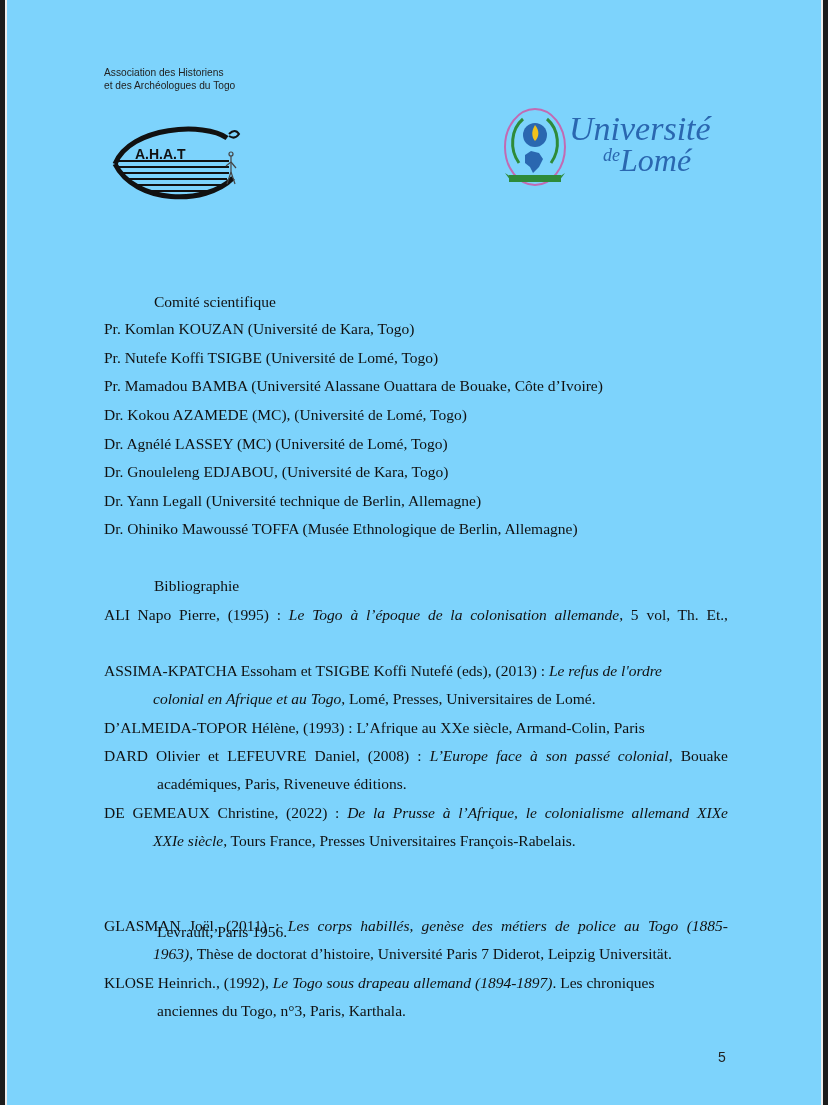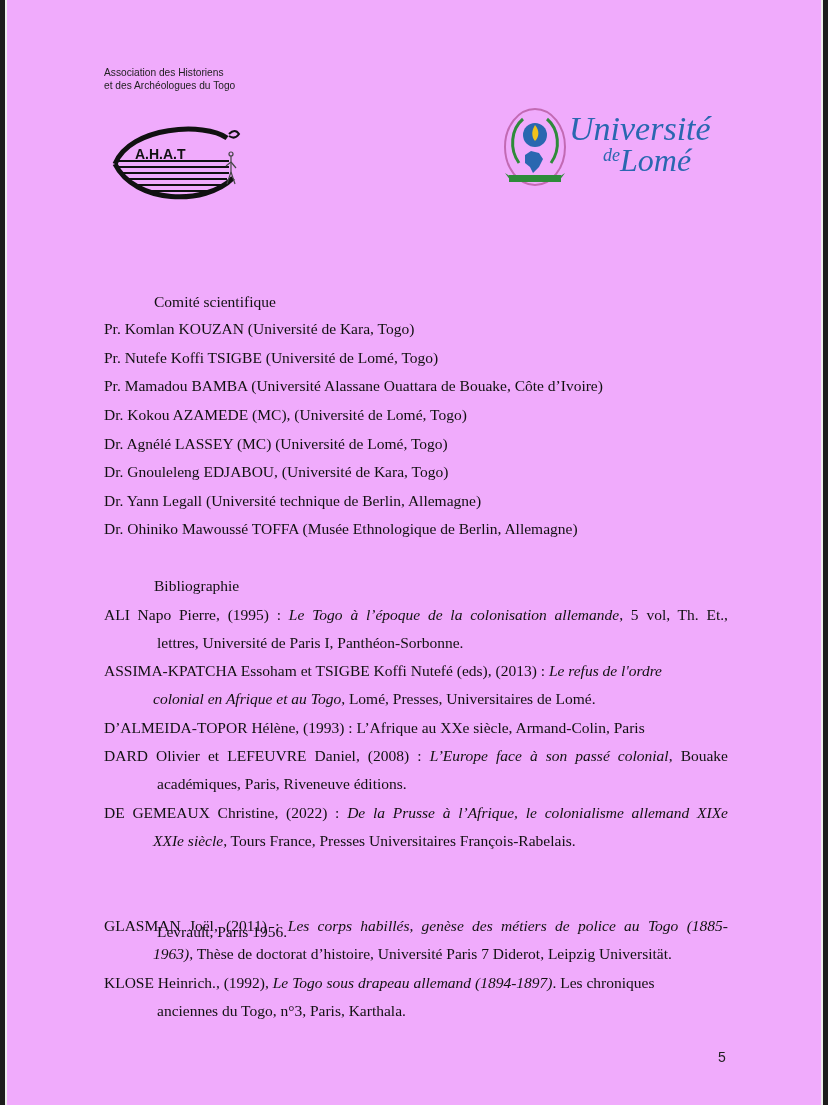--- a/index.html
+++ b/index.html
@@ -3,21 +3,21 @@
 <meta charset="utf-8">
 <style>
   html, body { margin: 0; padding: 0; }
   body {
     width: 828px; height: 1105px; overflow: hidden;
     background: #1c1c1c; position: relative;
     font-family: "Liberation Serif", serif;
   }
   .page {
     position: absolute; left: 5px; top: 0; width: 818px; height: 1105px;
-    background: #f0abfc;
+    background: #7dd3fc;
     border-left: 2px solid #ececec; border-right: 2px solid #ececec;
     box-sizing: border-box;
   }
   .assoc {
     position: absolute; left: 97px; top: 67px;
     font-family: "Liberation Sans", sans-serif; font-size: 10.2px; line-height: 12.5px;
     color: #222;
   }
   .assoc div { white-space: nowrap; }
   .ahat-logo { position: absolute; left: 98px; top: 120px; width: 140px; height: 84px; }
@@ -101,21 +101,20 @@
   <div class="line" style="left:97px; top:377px;">Pr. Mamadou BAMBA (Université Alassane Ouattara de Bouake, Côte d’Ivoire)</div>
   <div class="line" style="left:97px; top:406px;">Dr. Kokou AZAMEDE (MC), (Université de Lomé, Togo)</div>
   <div class="line" style="left:97px; top:435px;">Dr. Agnélé LASSEY (MC) (Université de Lomé, Togo)</div>
   <div class="line" style="left:97px; top:463px;">Dr. Gnouleleng EDJABOU, (Université de Kara, Togo)</div>
   <div class="line" style="left:97px; top:492px;">Dr. Yann Legall (Université technique de Berlin, Allemagne)</div>
   <div class="line" style="left:97px; top:520px;">Dr. Ohiniko Mawoussé TOFFA (Musée Ethnologique de Berlin, Allemagne)</div>
 
   <div class="section-title" style="left:147px; top:577px;">Bibliographie</div>
 
   <div class="line justify" style="left:97px; top:606px; width:624px;"><span>ALI Napo Pierre, (1995) : </span><i>Le Togo à l’époque de la colonisation allemande</i><span>, 5 vol, Th. Et.,</span></div>
-  <div class="line" style="left:150px; top:634px;"><span>lettres, Université de Paris I, Panthéon-Sorbonne.</span></div>
 
   <div class="line" style="left:97px; top:662px;"><span>ASSIMA-KPATCHA Essoham et TSIGBE Koffi Nutefé (eds), (2013) : </span><i>Le refus de l'ordre</i></div>
   <div class="line" style="left:146px; top:690px;"><i>colonial en Afrique et au Togo</i><span>, Lomé, Presses, Universitaires de Lomé.</span></div>
 
   <div class="line" style="left:97px; top:719px;"><span>D’ALMEIDA-TOPOR Hélène, (1993) : L’Afrique au XXe siècle, Armand-Colin, Paris</span></div>
 
   <div class="line justify" style="left:97px; top:747px; width:624px;"><span>DARD Olivier et LEFEUVRE Daniel, (2008) : </span><i>L’Europe face à son passé colonial</i><span>, Bouake</span></div>
   <div class="line" style="left:150px; top:775px;"><span>académiques, Paris, Riveneuve éditions.</span></div>
 
   <div class="line justify" style="left:97px; top:804px; width:624px;"><span>DE GEMEAUX Christine, (2022) : </span><i>De la Prusse à l’Afrique, le colonialisme allemand XIXe</i></div>

